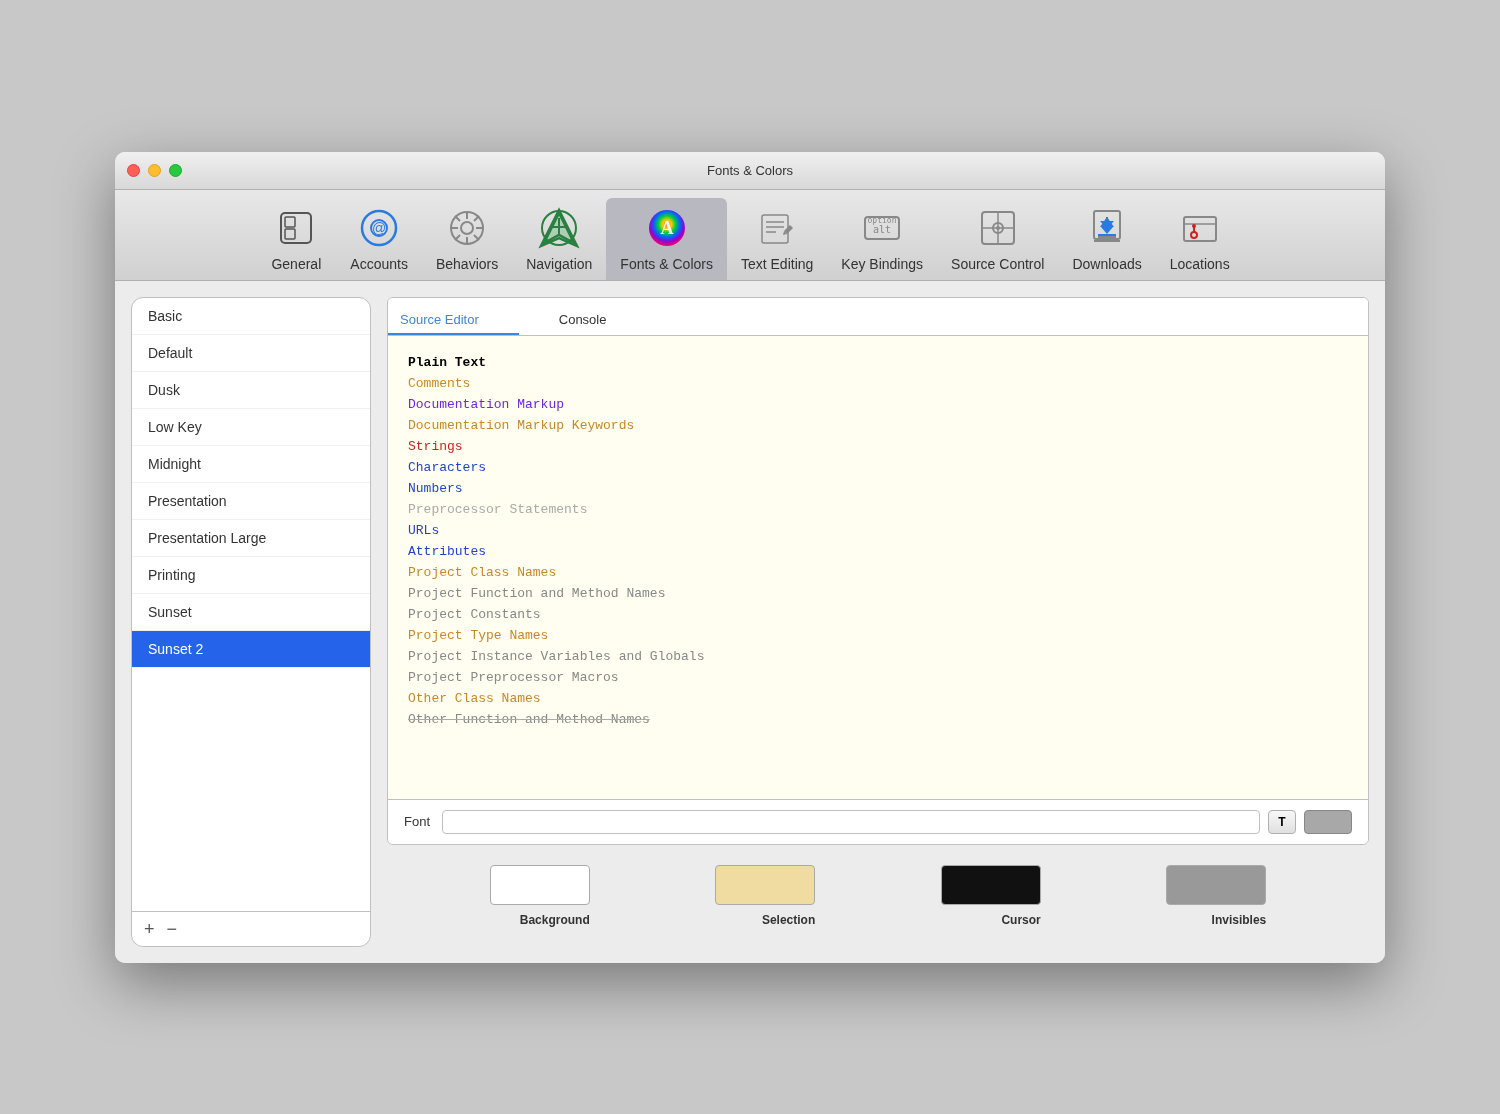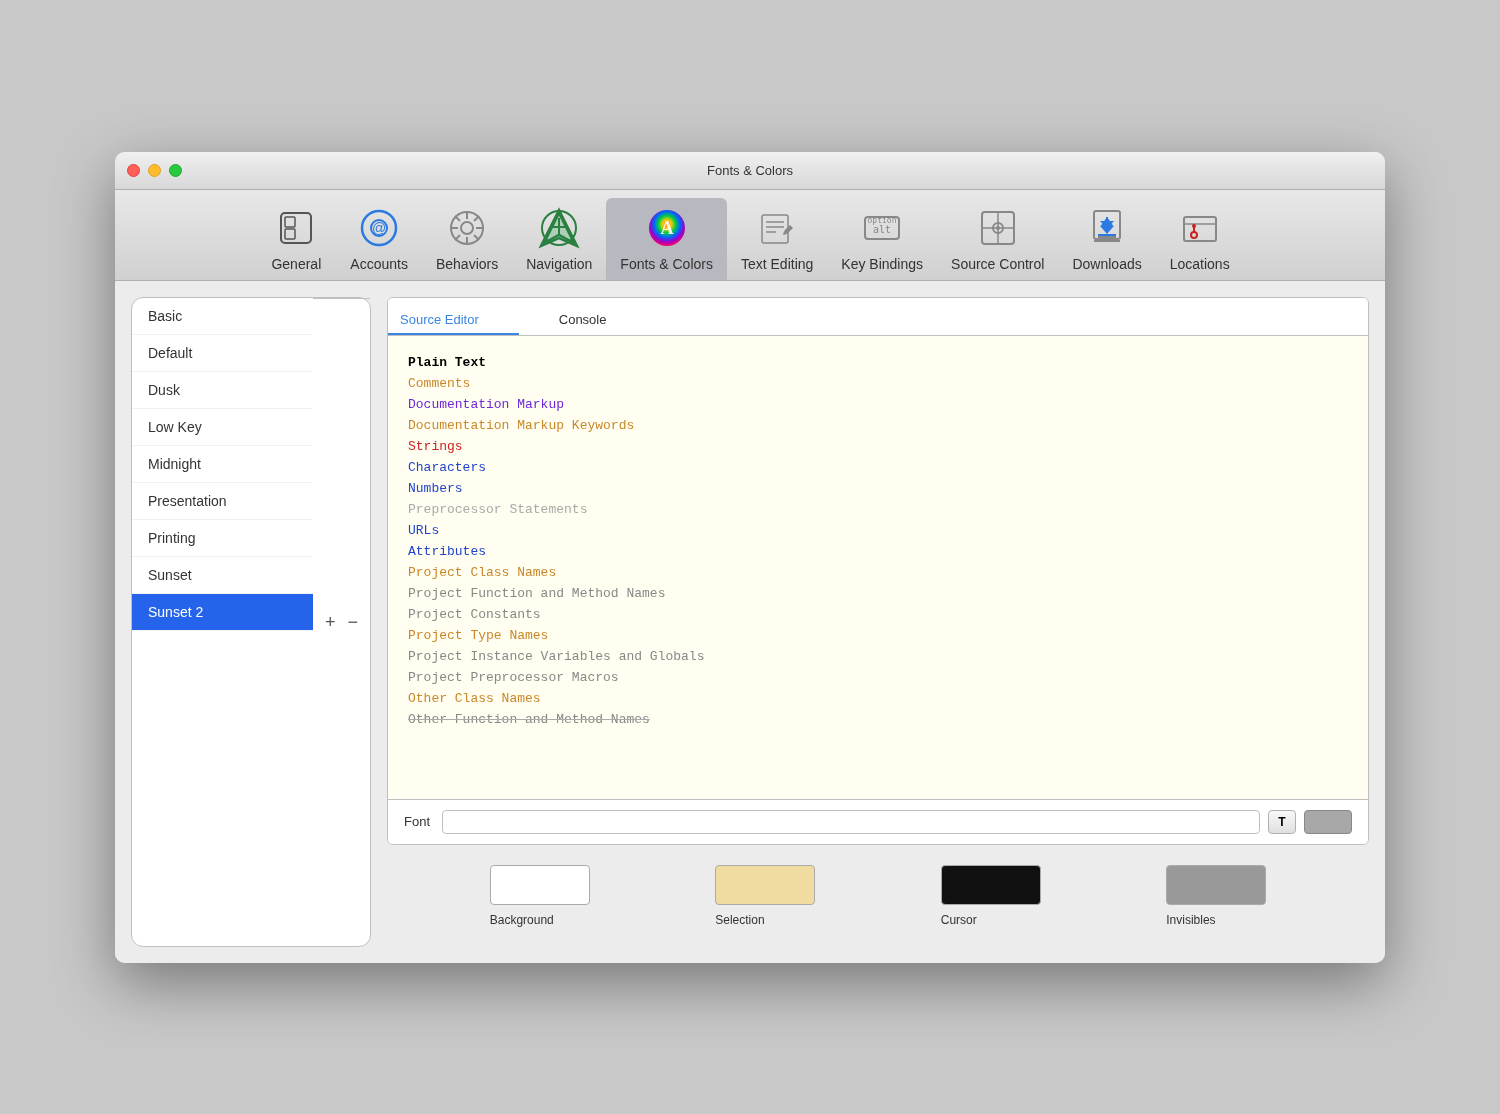--- a/index.html
+++ b/index.html
@@ -92,21 +92,21 @@
       gap: 0;
       background: #ececec;
     }
     
     .themes-panel {
       width: 240px;
       background: white;
       border: 1px solid #c0c0c0;
       border-radius: 12px;
       display: flex;
-      flex-direction: row;
+      flex-direction: column;
       min-height: 650px;
       justify-content: flex-end;
     }
     .themes-list {
       flex: 1;
       overflow-y: auto;
     }
     .theme-item {
       padding: 10px 16px;
       font-size: 14px;
@@ -228,23 +228,24 @@
     
     .bottom-swatches {
       display: flex;
       justify-content: space-around;
       padding: 20px 40px;
       background: #ececec;
     }
     .swatch-item {
       display: flex;
       flex-direction: column;
-      align-items: flex-start;
+      align-items: flex-end;
       gap: 8px;
       cursor: pointer;
+      font-weight: bold;
     }
     .swatch-box {
       width: 100px;
       height: 40px;
       border: 1px solid #aaa;
       border-radius: 4px;
     }
     .swatch-label {
       font-size: 12px;
       color: #333;
@@ -412,20 +413,21 @@
   <div class="content-area">
 
     <div class="themes-panel">
       <div class="themes-list">
         <div class="theme-item">Basic</div>
         <div class="theme-item">Default</div>
         <div class="theme-item">Dusk</div>
         <div class="theme-item">Low Key</div>
         <div class="theme-item">Midnight</div>
         <div class="theme-item">Presentation</div>
+        <div class="theme-item">Presentation Large</div>
         <div class="theme-item">Printing</div>
         <div class="theme-item">Sunset</div>
         <div class="theme-item selected">Sunset 2</div>
       </div>
       <div class="themes-footer">
         <button>+</button>
         <button>−</button>
       </div>
     </div>
 

